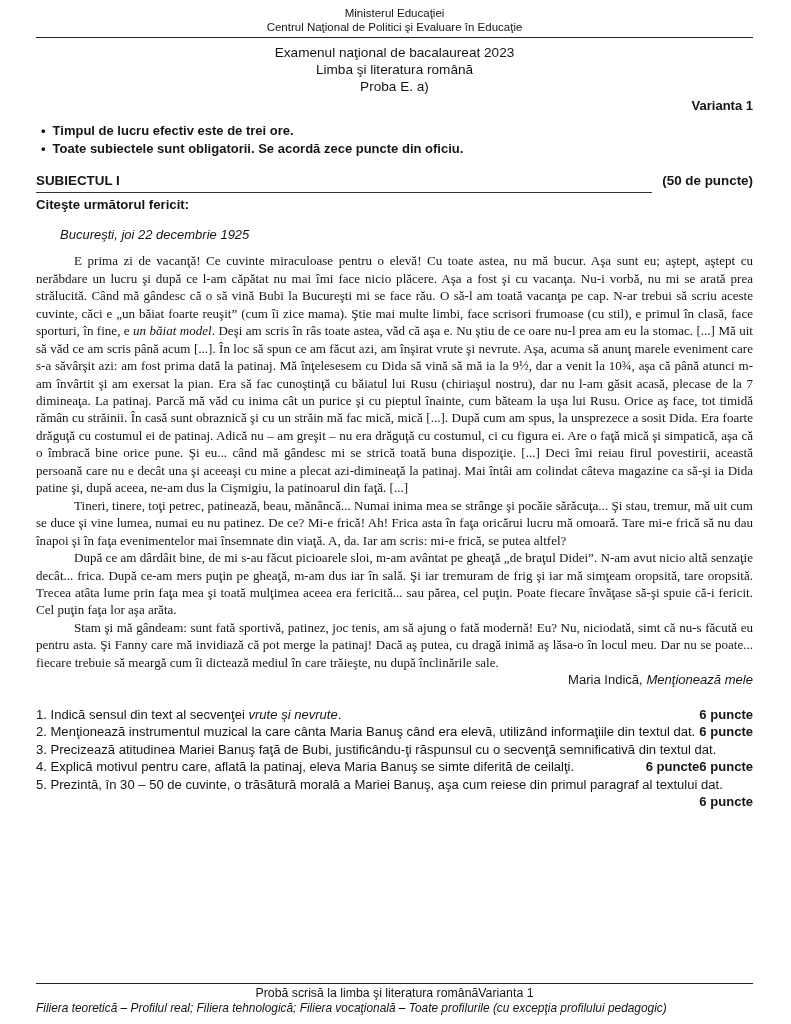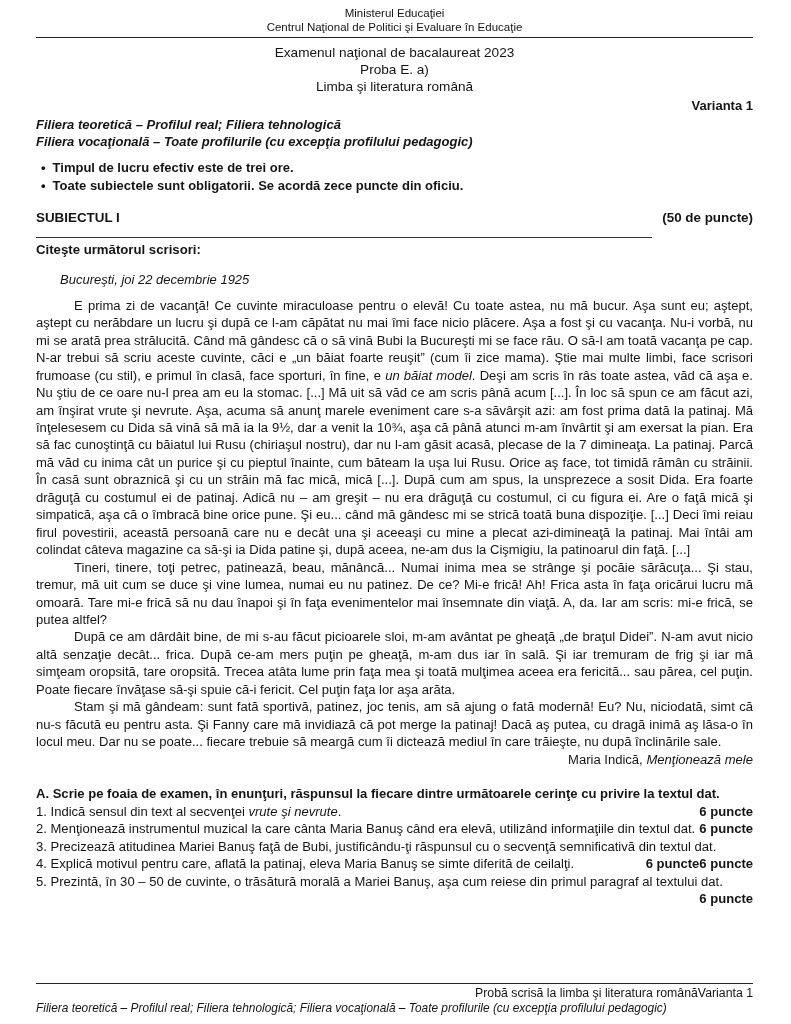--- a/index.html
+++ b/index.html
@@ -23,91 +23,86 @@
   .variant-line { font-size: 13px; font-weight: bold; text-align: right; margin-top: 3px; }
 
   .filiera-block { margin-top: 4px; }
   .filiera-line { font-size: 13px; font-weight: bold; font-style: italic; line-height: 16.2px; }
 
   .rules { margin-top: 9px; }
   .rule-item { font-size: 13px; font-weight: bold; line-height: 18px; padding-left: 5px; }
   .rule-item .bullet { display:inline-block; margin-right: 7px; }
 
   .subj-row { display: flex; align-items: baseline; margin-top: 15px; font-size: 13.4px; font-weight: bold; }
-  .subj-underline { flex: 1; display: flex; border-bottom: 1.6px solid #333; padding-bottom: 12px; }
+  .subj-underline { flex: 1; display: flex; border-bottom: 1.6px solid #333; padding-bottom: 4px; }
   .subj-points { padding-left: 10px; }
 
   .read-instr { font-size: 13.2px; font-weight: bold; margin-top: 4px; }
 
   .dateline { font-size: 13px; font-style: italic; margin: 15px 0 0 24px; }
 
   .frag { margin-top: 10px; font-size: 13.05px; line-height: 17.45px; text-align: justify; }
-  .frag p { margin: 0; text-indent: 38px; }
+  .frag p { margin: 0; text-indent: 38px; font-family: Liberation Serif, serif; }
   .attribution { font-size: 13.05px; line-height: 17.45px; text-align: right; }
 
   .section-a { margin-top: 17px; font-size: 13.05px; line-height: 17.5px; }
   .sa-intro { font-weight: bold; text-align: justify; }
   .q-item { text-align: justify; }
   .q-item .pts { float: right; font-weight: bold; }
 
   .footer { position: absolute; left: 36px; right: 38px; bottom: 8px; }
   .footer-rule { border: none; border-top: 1.7px solid #222; margin: 0 0 2px 0; }
-  .footer-row { display: flex; justify-content: flex-end; font-size: 12.3px; line-height: 15.5px; }
+  .footer-row { display: flex; justify-content: center; font-size: 12.3px; line-height: 15.5px; }
   .footer-filiera { font-size: 11.9px; font-style: italic; line-height: 15px; }
   .footer-page { font-size: 12.3px; text-align: center; line-height: 15.5px; }
 </style>
 </head>
 <body>
 
 <div class="page">
 
   <div class="hdr-small">Ministerul Educaţiei</div>
   <div class="hdr-small">Centrul Naţional de Politici şi Evaluare în Educaţie</div>
   <hr class="hdr-rule">
 
   <div class="exam-line">Examenul naţional de bacalaureat 2023</div>
+  <div class="exam-line">Limba şi literatura română</div>
   <div class="exam-line">Proba E. a)</div>
-  <div class="exam-line">Limba şi literatura română</div>
   <div class="variant-line">Varianta 1</div>
 
-  <div class="filiera-block">
-    <div class="filiera-line">Filiera teoretică – Profilul real; Filiera tehnologică</div>
-    <div class="filiera-line">Filiera vocaţională – Toate profilurile (cu excepţia profilului pedagogic)</div>
-  </div>
 
   <div class="rules">
     <div class="rule-item">
       <span class="bullet">•</span><span>Timpul de lucru efectiv este de trei ore.</span>
     </div>
     <div class="rule-item">
       <span class="bullet">•</span><span>Toate subiectele sunt obligatorii. Se acordă zece puncte din oficiu.</span>
     </div>
   </div>
 
   <div class="subj-row">
     <span class="subj-underline">
       <span>SUBIECTUL I</span>
     </span>
     <span class="subj-points">(50 de puncte)</span>
   </div>
 
-  <div class="read-instr">Citeşte următorul scrisori:</div>
+  <div class="read-instr">Citeşte următorul fericit:</div>
 
   <div class="dateline">Bucureşti, joi 22 decembrie 1925</div>
 
   <div class="frag">
     <p><span>E prima zi de vacanţă! Ce cuvinte miraculoase pentru o elevă! Cu toate astea, nu mă bucur. Aşa sunt eu; aştept, aştept cu nerăbdare un lucru şi după ce l-am căpătat nu mai îmi face nicio plăcere. Aşa a fost şi cu vacanţa. Nu-i vorbă, nu mi se arată prea strălucită. Când mă gândesc că o să vină Bubi la Bucureşti mi se face rău. O să-l am toată vacanţa pe cap. N-ar trebui să scriu aceste cuvinte, căci e „un băiat foarte reuşit” (cum îi zice mama). Ştie mai multe limbi, face scrisori frumoase (cu stil), e primul în clasă, face sporturi, în fine, e </span><span class="i">un băiat model</span><span>. Deşi am scris în râs toate astea, văd că aşa e. Nu ştiu de ce oare nu-l prea am eu la stomac. [...] Mă uit să văd ce am scris până acum [...]. În loc să spun ce am făcut azi, am înşirat vrute şi nevrute. Aşa, acuma să anunţ marele eveniment care s-a săvârşit azi: am fost prima dată la patinaj. Mă înţelesesem cu Dida să vină să mă ia la 9½, dar a venit la 10¾, aşa că până atunci m-am învârtit şi am exersat la pian. Era să fac cunoştinţă cu băiatul lui Rusu (chiriaşul nostru), dar nu l-am găsit acasă, plecase de la 7 dimineaţa. La patinaj. Parcă mă văd cu inima cât un purice şi cu pieptul înainte, cum băteam la uşa lui Rusu. Orice aş face, tot timidă rămân cu străinii. În casă sunt obraznică şi cu un străin mă fac mică, mică [...]. După cum am spus, la unsprezece a sosit Dida. Era foarte drăguţă cu costumul ei de patinaj. Adică nu – am greşit – nu era drăguţă cu costumul, ci cu figura ei. Are o faţă mică şi simpatică, aşa că o îmbracă bine orice pune. Şi eu... când mă gândesc mi se strică toată buna dispoziţie. [...] Deci îmi reiau firul povestirii, această persoană care nu e decât una şi aceeaşi cu mine a plecat azi-dimineaţă la patinaj. Mai întâi am colindat câteva magazine ca să-şi ia Dida patine şi, după aceea, ne-am dus la Cişmigiu, la patinoarul din faţă. [...]</span></p>
     <p><span>Tineri, tinere, toţi petrec, patinează, beau, mănâncă... Numai inima mea se strânge şi pocăie sărăcuţa... Şi stau, tremur, mă uit cum se duce şi vine lumea, numai eu nu patinez. De ce? Mi-e frică! Ah! Frica asta în faţa oricărui lucru mă omoară. Tare mi-e frică să nu dau înapoi şi în faţa evenimentelor mai însemnate din viaţă. A, da. Iar am scris: mi-e frică, se putea altfel?</span></p>
     <p><span>După ce am dârdâit bine, de mi s-au făcut picioarele sloi, m-am avântat pe gheaţă „de braţul Didei”. N-am avut nicio altă senzaţie decât... frica. După ce-am mers puţin pe gheaţă, m-am dus iar în sală. Şi iar tremuram de frig şi iar mă simţeam oropsită, tare oropsită. Trecea atâta lume prin faţa mea şi toată mulţimea aceea era fericită... sau părea, cel puţin. Poate fiecare învăţase să-şi spuie că-i fericit. Cel puţin faţa lor aşa arăta.</span></p>
     <p><span>Stam şi mă gândeam: sunt fată sportivă, patinez, joc tenis, am să ajung o fată modernă! Eu? Nu, niciodată, simt că nu-s făcută eu pentru asta. Şi Fanny care mă invidiază că pot merge la patinaj! Dacă aş putea, cu dragă inimă aş lăsa-o în locul meu. Dar nu se poate... fiecare trebuie să meargă cum îi dictează mediul în care trăieşte, nu după înclinările sale.</span></p>
   </div>
   <div class="attribution"><span>Maria Indică, </span><span class="i">Menţionează mele</span></div>
 
   <div class="section-a">
-    <div class="sa-intro">A. Scrie pe foaia de examen, în enunţuri, răspunsul la fiecare dintre următoarele cerinţe cu privire la textul dat.</div>
     <div class="q-item">
       <span><span>1. Indică sensul din text al secvenţei </span><span class="i">vrute şi nevrute</span><span>.</span></span>
       <span class="pts">6 puncte</span>
     </div>
     <div class="q-item">
       <span><span>2. Menţionează instrumentul muzical la care cânta Maria Banuş când era elevă, utilizând informaţiile din textul dat.</span></span>
       <span class="pts">6 puncte</span>
     </div>
     <div class="q-item">
       <span><span>3. Precizează atitudinea Mariei Banuş faţă de Bubi, justificându-ţi răspunsul cu o secvenţă semnificativă din textul dat.</span></span>

